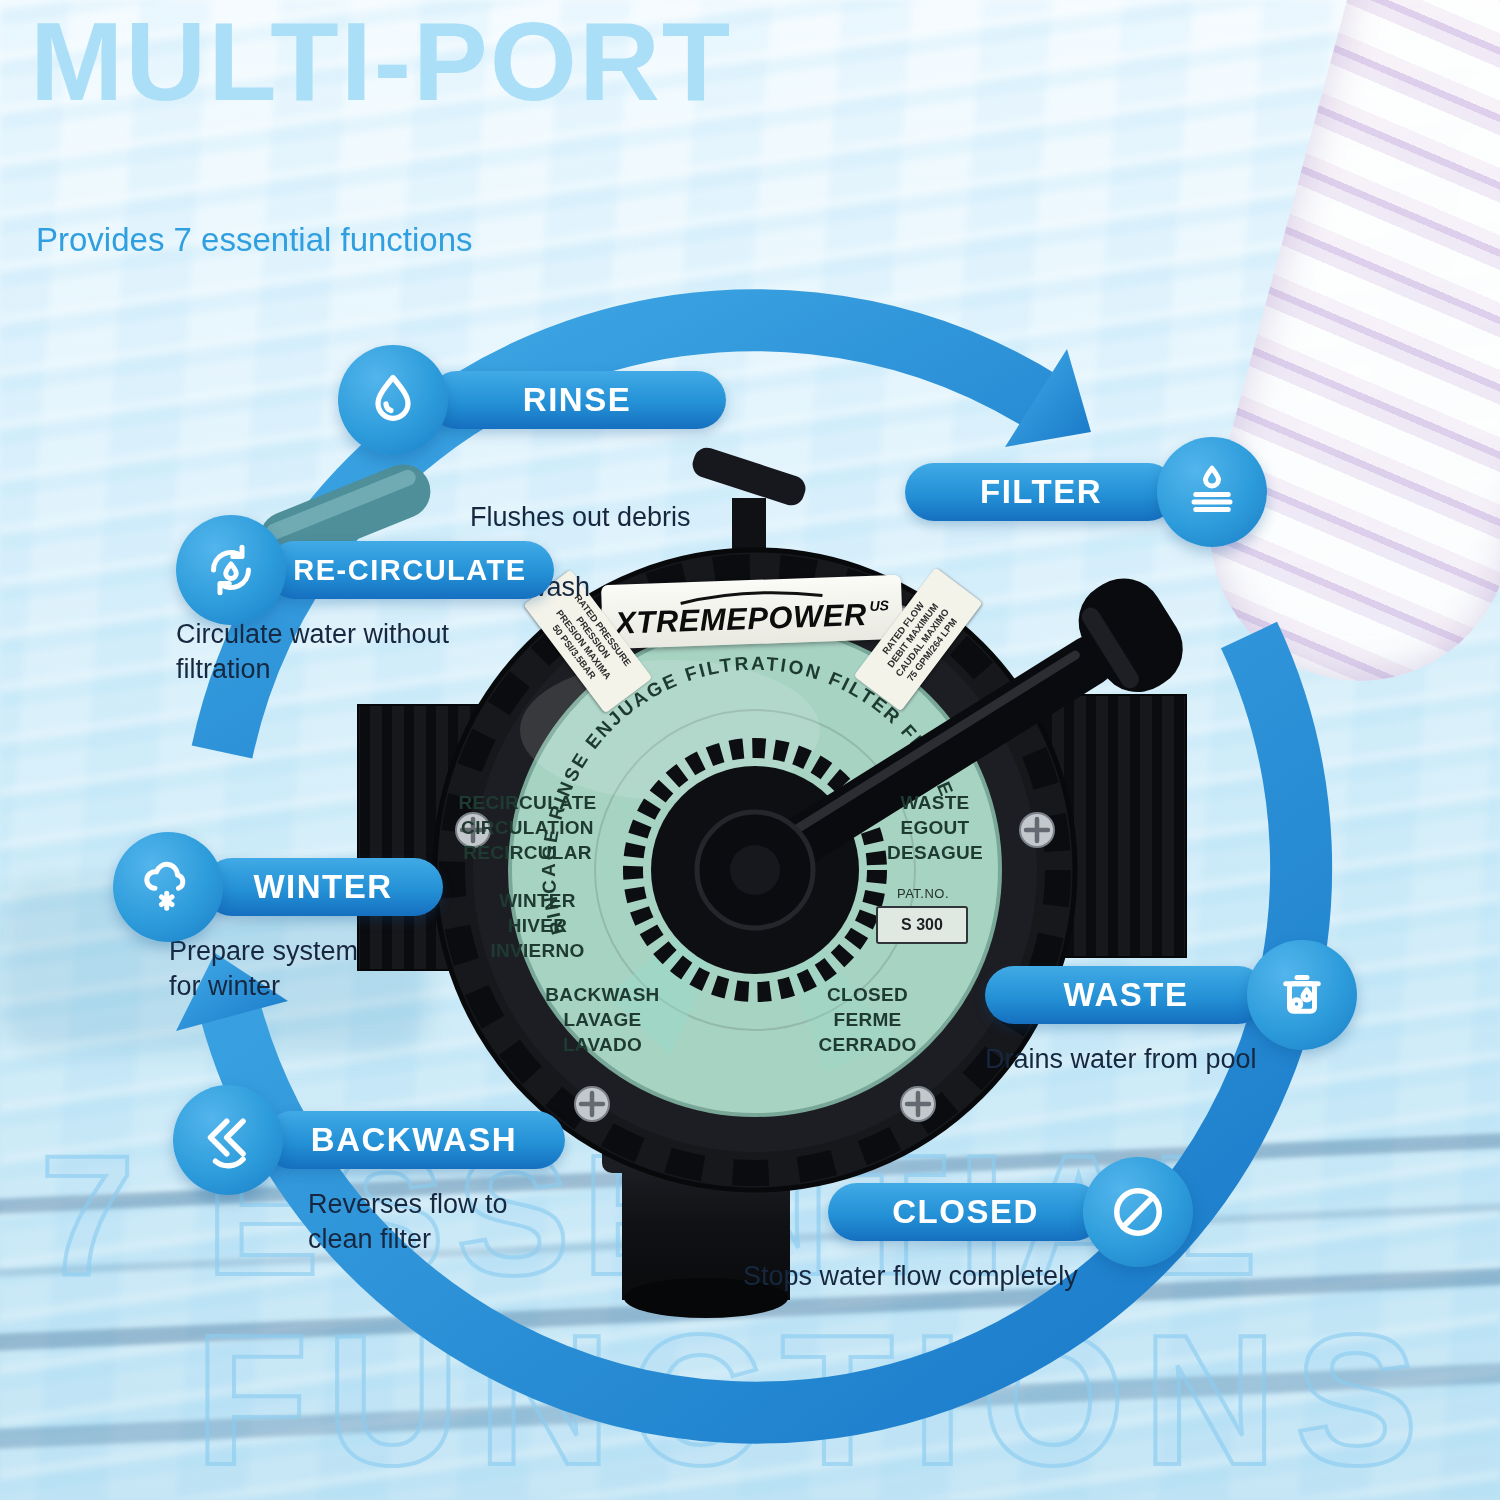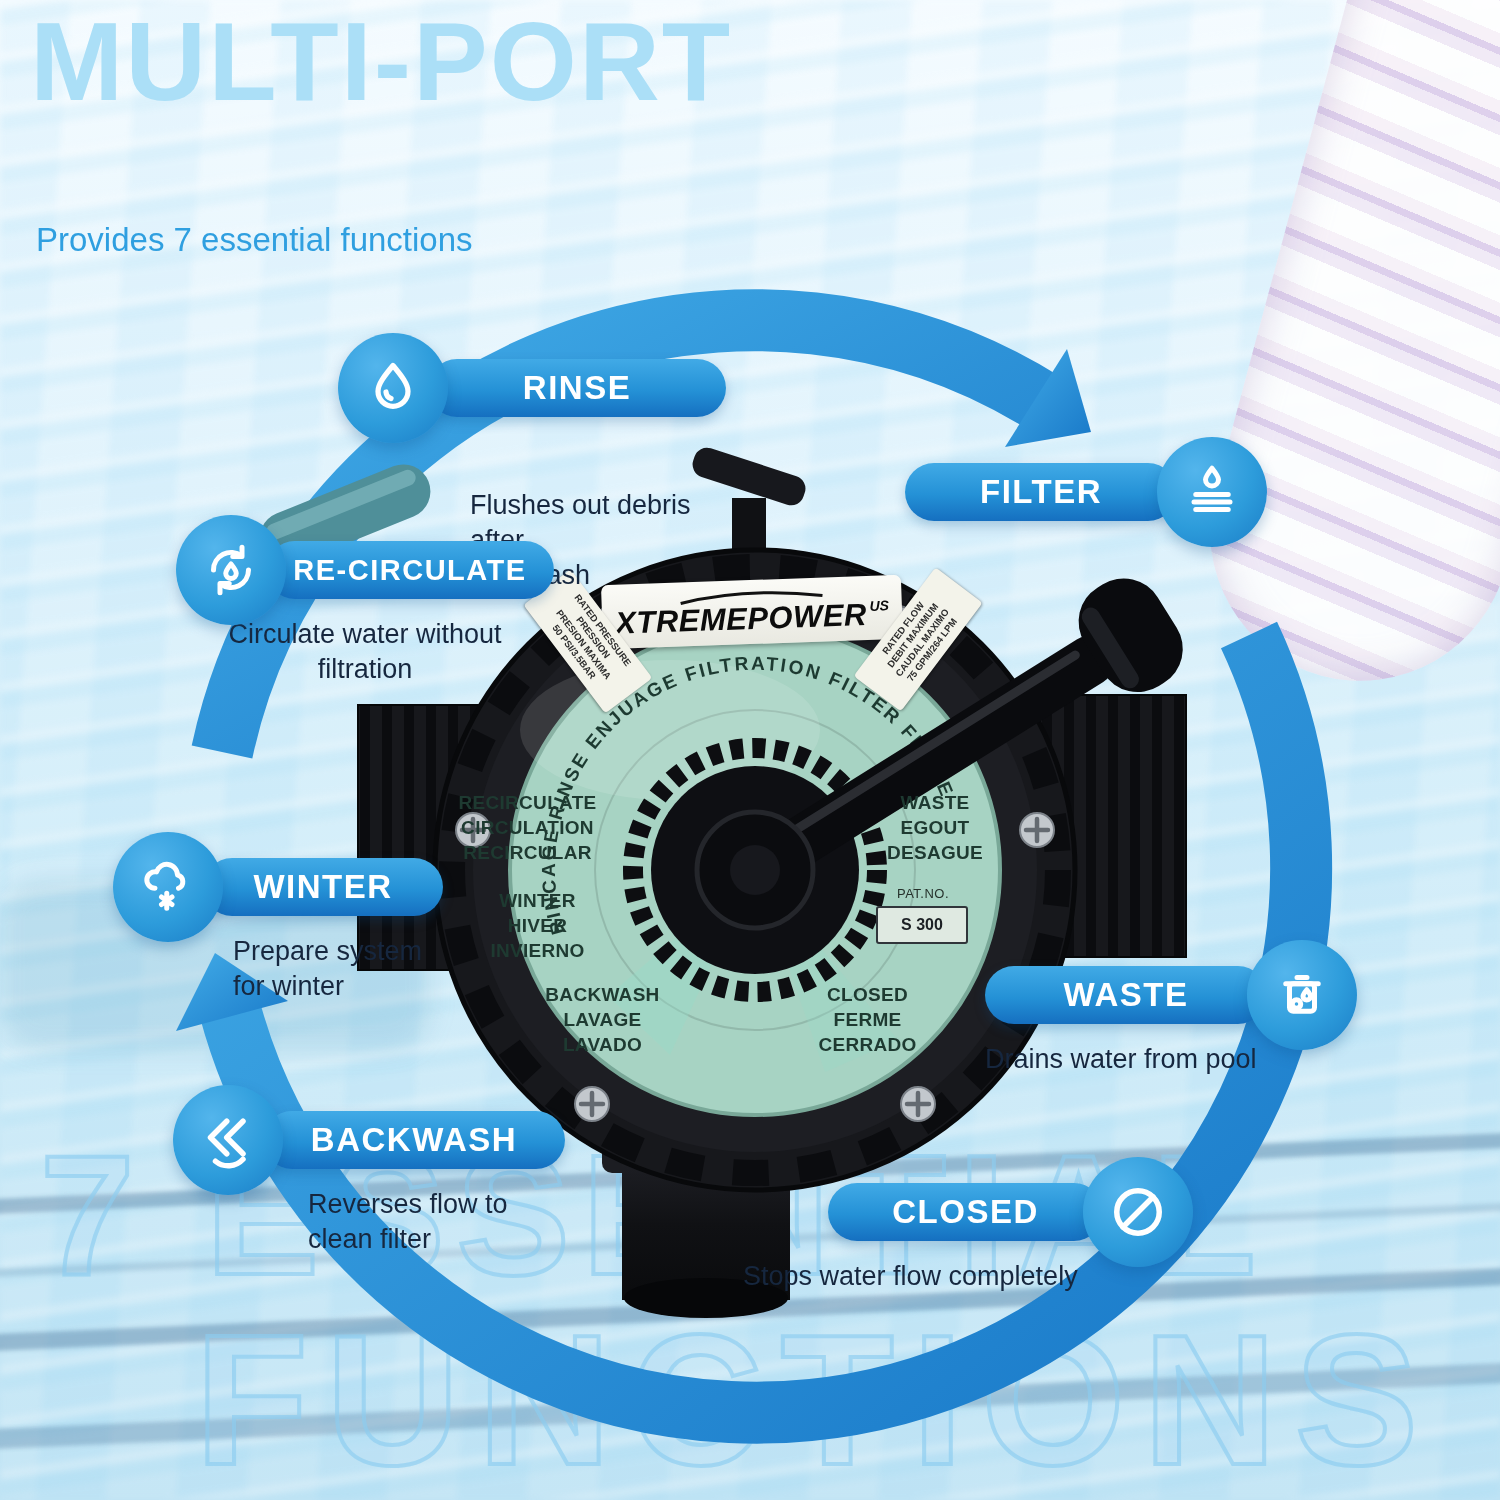--- a/index.html
+++ b/index.html
@@ -69,23 +69,23 @@
     background:radial-gradient(circle at 35% 30%,#53b5ec,#2d9cdb 55%,#1a7cc6 100%);
     box-shadow:0 6px 14px rgba(10,80,140,.28);display:flex;align-items:center;justify-content:center;}
   .icon-circle svg{width:60px;height:60px;}
   .pill{height:58px;border-radius:30px;flex:1;display:flex;align-items:center;justify-content:center;
     background:linear-gradient(180deg,#41aae6 0%,#2491d6 55%,#156fc0 100%);
     box-shadow:0 5px 12px rgba(10,80,140,.25);position:relative;z-index:1;padding:0 24px;}
   .pill span{color:#fff;font-weight:800;font-size:33px;letter-spacing:1.5px;white-space:nowrap;}
   .iconleft .pill{margin-left:-20px;}
   .iconright .pill{margin-right:-20px;}
   .desc{margin-top:-8px;font-size:27px;font-weight:500;color:#16273f;line-height:1.3;white-space:pre-line;}
-  .co-rinse{left:338px;top:333px;width:388px;} .co-rinse .desc{margin-left:132px;margin-top:45px;}
-  .co-recirculate{left:176px;top:515px;width:378px;} .co-recirculate .pill span{font-size:29px;} .co-recirculate .desc{text-align:center;}
-  .co-winter{left:113px;top:832px;width:330px;} .co-winter .desc{margin-left:120px;}
+  .co-rinse{left:338px;top:345px;width:388px;} .co-rinse .desc{margin-left:132px;margin-top:45px;}
+  .co-recirculate{left:176px;top:515px;width:378px;} .co-recirculate .pill span{font-size:29px;} .co-recirculate .desc{}
+  .co-winter{left:113px;top:832px;width:330px;} .co-winter .desc{margin-left:56px;}
   .co-backwash{left:173px;top:1085px;width:392px;} .co-backwash .desc{margin-left:135px;}
   .co-filter{left:905px;top:437px;width:362px;} .co-filter .desc{margin-left:100px;}
   .co-waste{left:985px;top:940px;width:372px;} .co-waste .desc{margin-left:0;}
   .co-closed{left:828px;top:1157px;width:365px;} .co-closed .desc{margin-left:-85px;width:390px;}
 </style>
 </head>
 <body>
 
 <div class="canvas">
 

